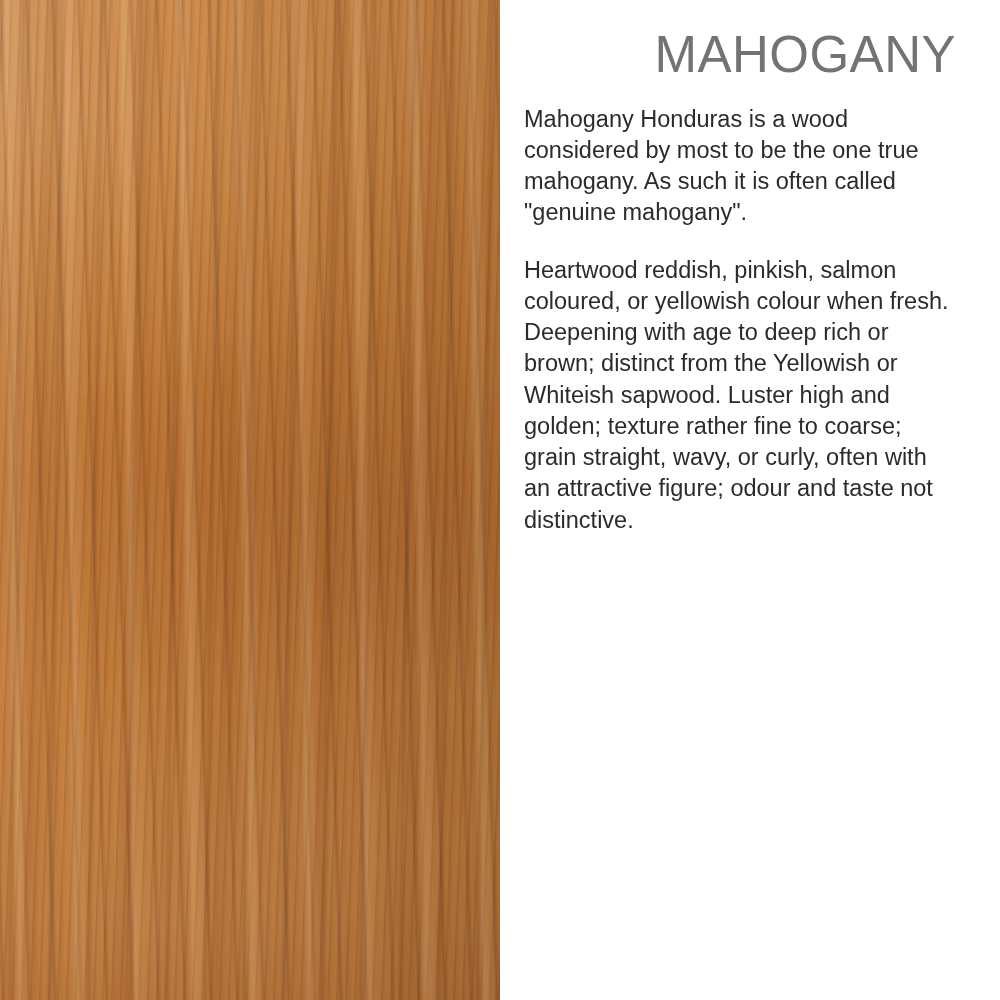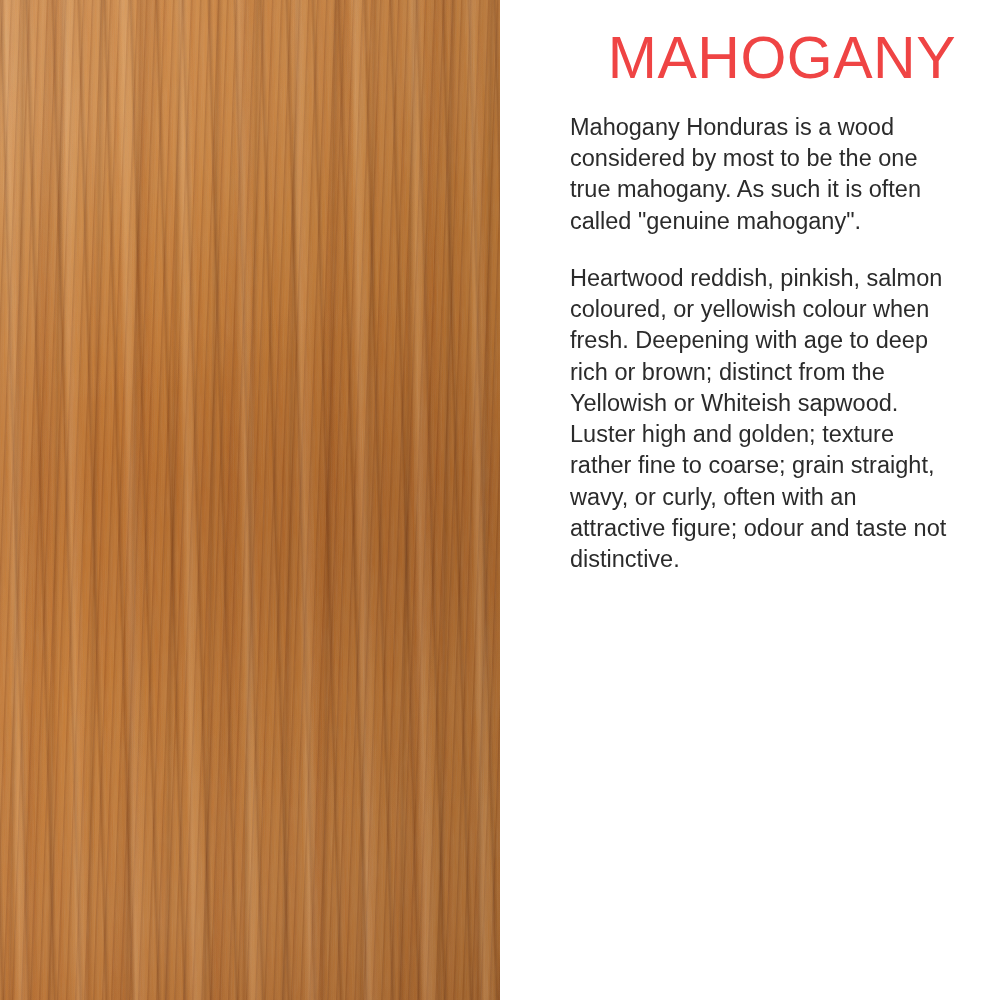--- a/index.html
+++ b/index.html
@@ -99,29 +99,29 @@
     top: 0;
     width: 500px;
     height: 1000px;
     padding: 0;
     box-sizing: border-box;
   }
   .title {
     margin: 0;
     padding: 28px 44px 0 46px;
     font-weight: 400;
-    font-size: 59px;
+    font-size: 51px;
     line-height: 1.05;
     letter-spacing: 0.5px;
-    color: #ef4444;
+    color: #737373;
     text-align: right;
     white-space: nowrap;
   }
   .body {
-    padding: 22px 44px 0 70px;
+    padding: 22px 44px 0 24px;
   }
   .para {
     margin: 0 0 26px 0;
     font-size: 23.5px;
     line-height: 1.33;
     color: #2b2b2b;
     font-weight: 400;
   }
   .para:last-child { margin-bottom: 0; }
 </style>

